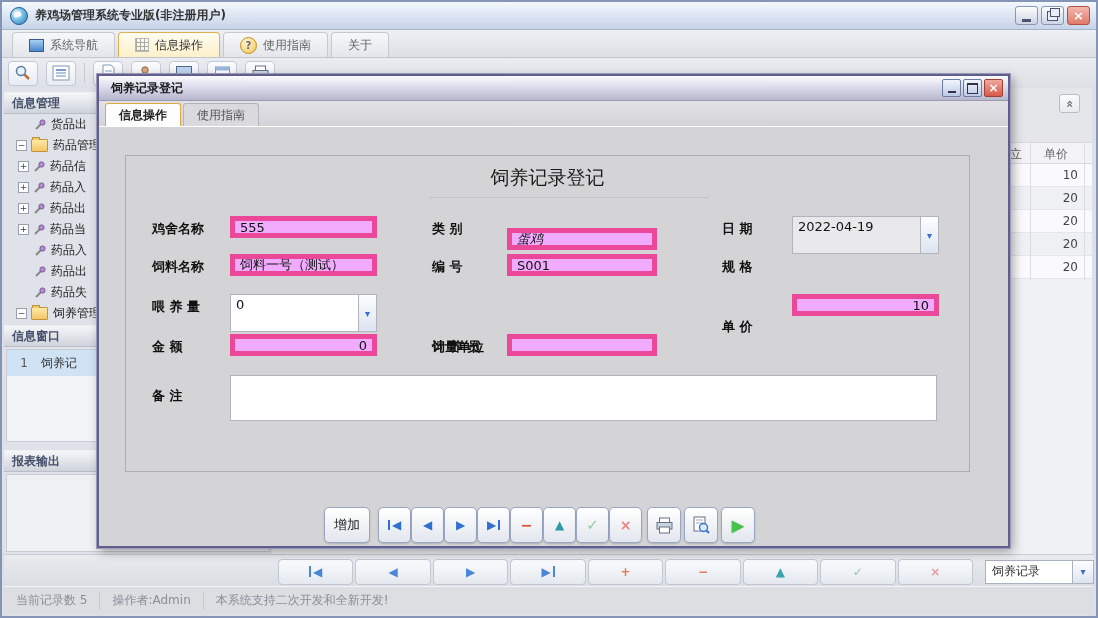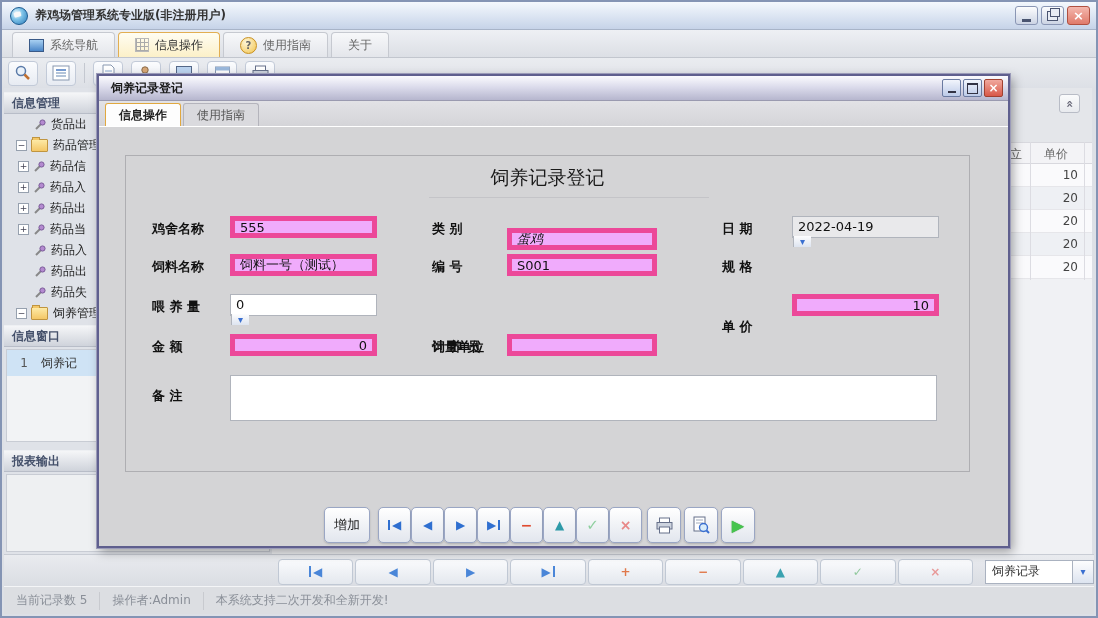--- a/index.html
+++ b/index.html
@@ -110,21 +110,21 @@
   .dtab.active{background:#fdfdfd;border-color:#e0a840;color:#222;font-weight:bold;}
   .dbody{position:absolute;left:0;right:0;top:50px;bottom:0;background:#d4d4d6;border-top:1px solid #fff;}
   .gbox{position:absolute;left:26px;top:28px;width:845px;height:317px;border:1px solid #aeaeb2;box-sizing:border-box;}
   .ftitle{position:absolute;top:38px;left:26px;width:845px;text-align:center;font-size:19px;color:#1a1a1a;}
   .fline{position:absolute;top:70px;left:330px;width:280px;height:1px;background:#c4c4c8;}
   .flbl{position:absolute;font-size:13px;font-weight:bold;color:#111;white-space:nowrap;}
   .inp{position:absolute;height:22px;background:#f0abfc;border:5px solid #ec4899;padding:0 5px;font-size:13px;
     font-family:"DejaVu Sans","Liberation Sans",sans-serif;box-sizing:border-box;color:#111;}
   input.inp{outline:none;}
   .inp.right{text-align:right;}
-  .combo{position:absolute;height:22px;border:1px solid #b0b4bc;display:flex;background:#fff;box-sizing:border-box;flex-direction:column;}
+  .combo{position:absolute;height:38px;border:1px solid #b0b4bc;display:flex;background:#fff;box-sizing:border-box;}
   .combo.gray{background:#e9e9eb;}
   .combo .val{flex:1;padding:2px 5px;font-size:13px;color:#111;}
   .combo .cbtn{width:18px;border-left:1px solid #b0b4bc;background:linear-gradient(#fdfdfe,#dde4f0);
     display:flex;align-items:center;justify-content:center;color:#3a6fd0;font-size:10px;box-sizing:border-box;}
   .noteta{position:absolute;left:131px;top:248px;width:707px;height:46px;background:#fff;border:1px solid #b0b4bc;
     resize:none;box-sizing:border-box;font-family:"DejaVu Sans","Liberation Sans",sans-serif;}
   .fbtn{position:absolute;top:380px;height:36px;border:1px solid #9aa6c4;border-radius:5px;
     background:linear-gradient(#ffffff,#e2e6ee);box-shadow:0 1px 2px rgba(0,0,0,.18);
     display:flex;align-items:center;justify-content:center;gap:2px;font-size:13px;color:#222;box-sizing:border-box;}
   .sq{width:33px;}

